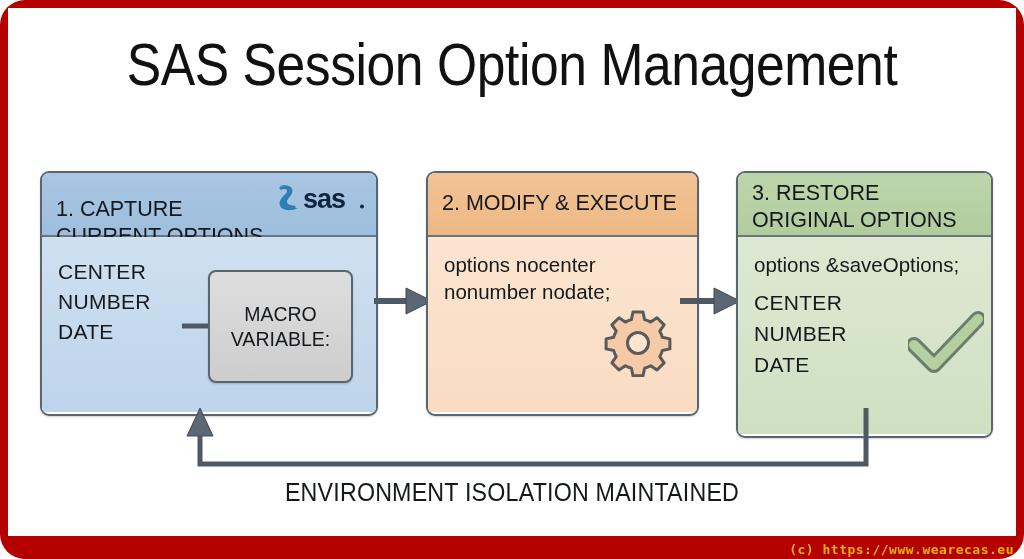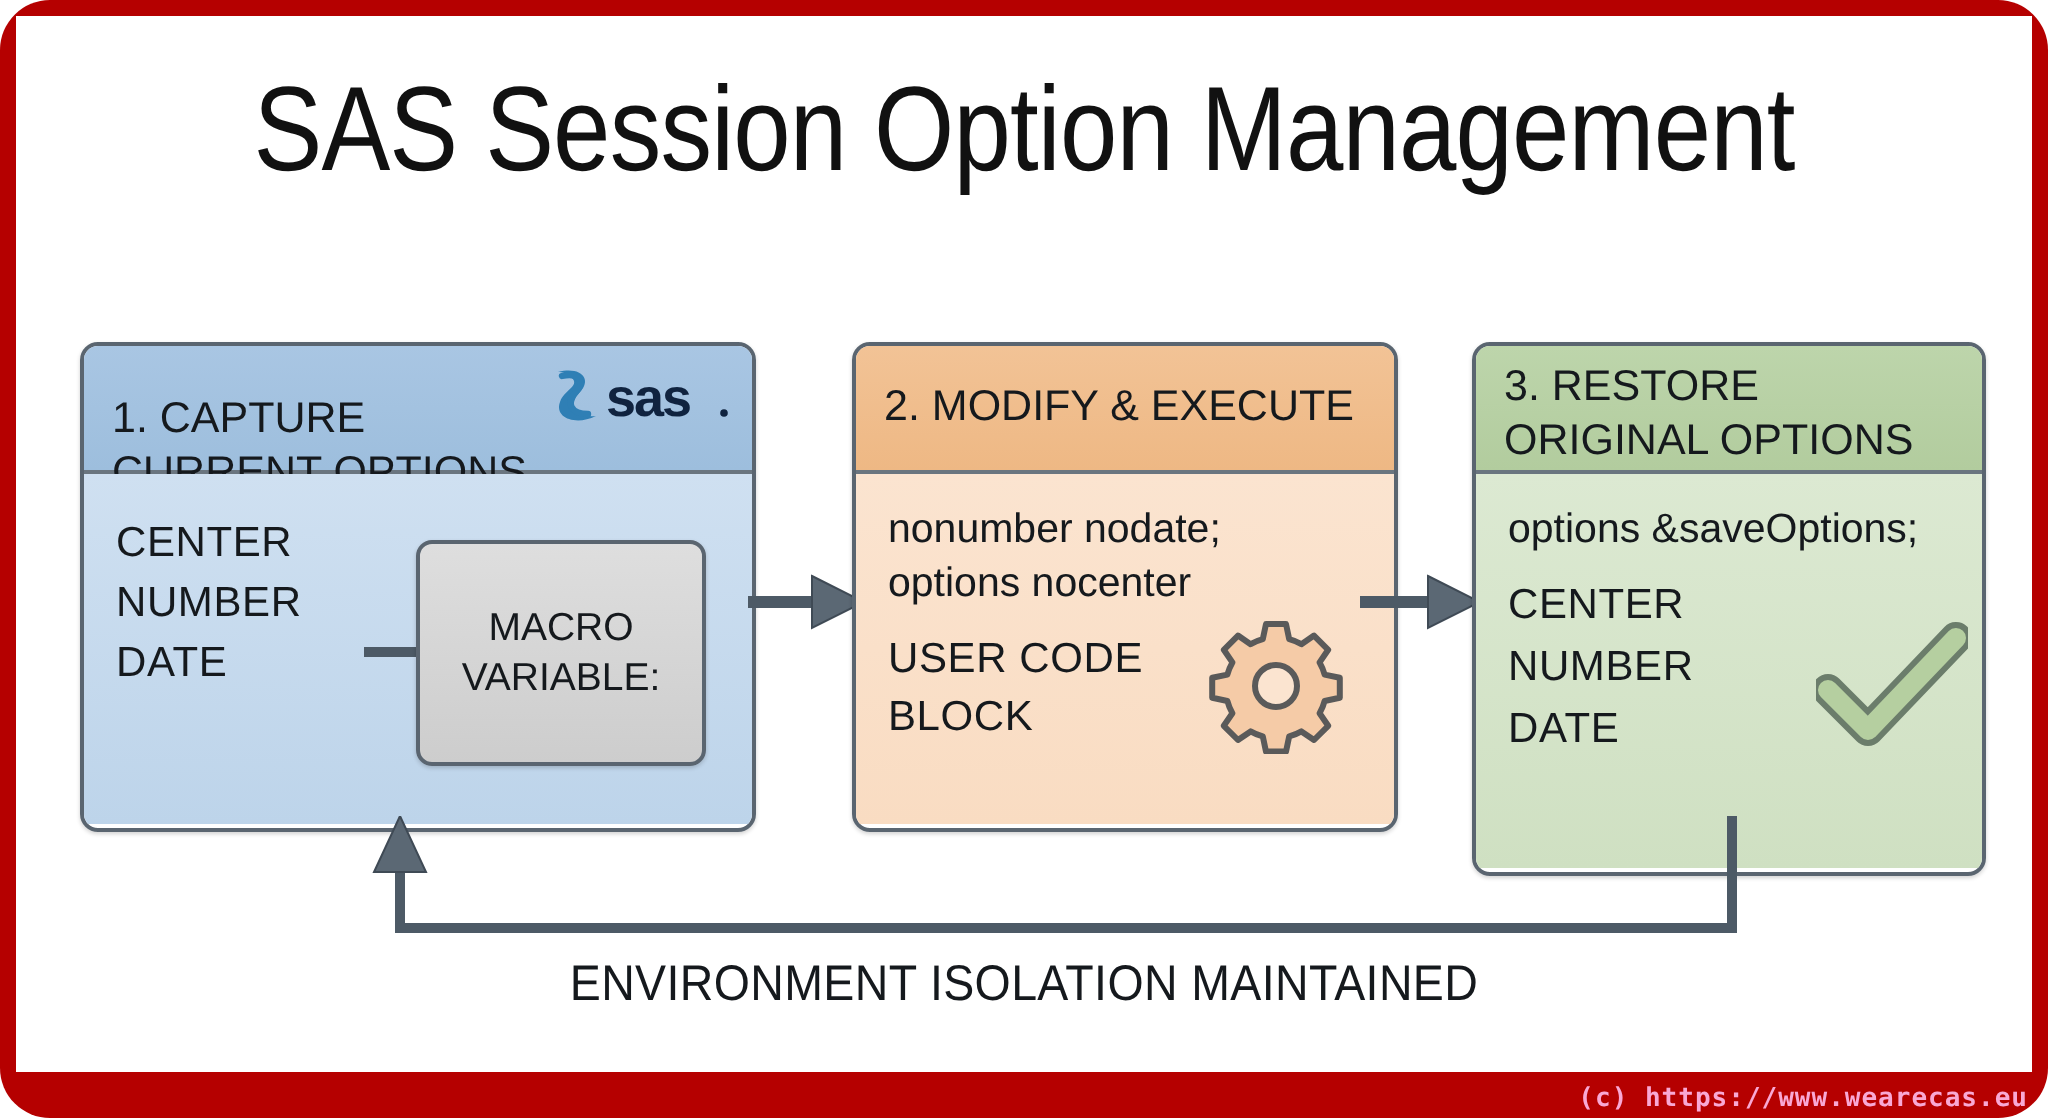--- a/index.html
+++ b/index.html
@@ -221,21 +221,21 @@
   }
 
   
   #watermark {
     position: absolute;
     right: 10px;
     bottom: 2px;
     font-family: "DejaVu Sans Mono", monospace;
     font-size: 13px;
     font-weight: bold;
-    color: #f9a8d4;
+    color: #eab308;
     letter-spacing: 0.5px;
     white-space: nowrap;
   }
 </style>
 </head>
 <body>
 
 <div id="frame">
   <div id="canvas">
 
@@ -272,27 +272,23 @@
     </div>
 
     <svg class="connector" id="conn1" viewBox="0 0 58 36">
       <rect x="0" y="14" width="36" height="6" fill="#4d5a66"></rect>
       <polygon points="32,4 58,17 32,30" fill="#5b6874" stroke="#3f4a55" stroke-width="1"></polygon>
     </svg>
 
     <div class="stage" id="stage2">
       <div class="stage-header">2. MODIFY &amp; EXECUTE</div>
       <div class="stage-body">
+        <div class="code-line">options nocenter</div>
         <div class="code-line">nonumber nodate;</div>
-        <div class="code-line">options nocenter</div>
-
-        <div class="block-label">
-          <div>USER CODE</div>
-          <div>BLOCK</div>
-        </div>
+
 
         <svg id="gear-icon-wrap" viewBox="0 0 68 68">
           <path d="M29 3 h10 l1.6 7.6 a24 24 0 0 1 6.1 2.5 l6.3 -4.3 l7.1 7.1 l-4.3 6.3 a24 24 0 0 1 2.5 6.1 l7.6 1.6 v10 l-7.6 1.6 a24 24 0 0 1 -2.5 6.1 l4.3 6.3 l-7.1 7.1 l-6.3 -4.3 a24 24 0 0 1 -6.1 2.5 l-1.6 7.6 h-10 l-1.6 -7.6 a24 24 0 0 1 -6.1 -2.5 l-6.3 4.3 l-7.1 -7.1 l4.3 -6.3 a24 24 0 0 1 -2.5 -6.1 l-7.6 -1.6 v-10 l7.6 -1.6 a24 24 0 0 1 2.5 -6.1 l-4.3 -6.3 l7.1 -7.1 l6.3 4.3 a24 24 0 0 1 6.1 -2.5 z" fill="#f5cba7" stroke="#5a5a5a" stroke-width="3" stroke-linejoin="round"></path>
           <circle cx="34" cy="34" r="10.5" fill="#fbe4d0" stroke="#5a5a5a" stroke-width="3"></circle>
         </svg>
       </div>
     </div>
 
     <svg class="connector" id="conn2" viewBox="0 0 60 36">
       <rect x="0" y="14" width="38" height="6" fill="#4d5a66"></rect>

